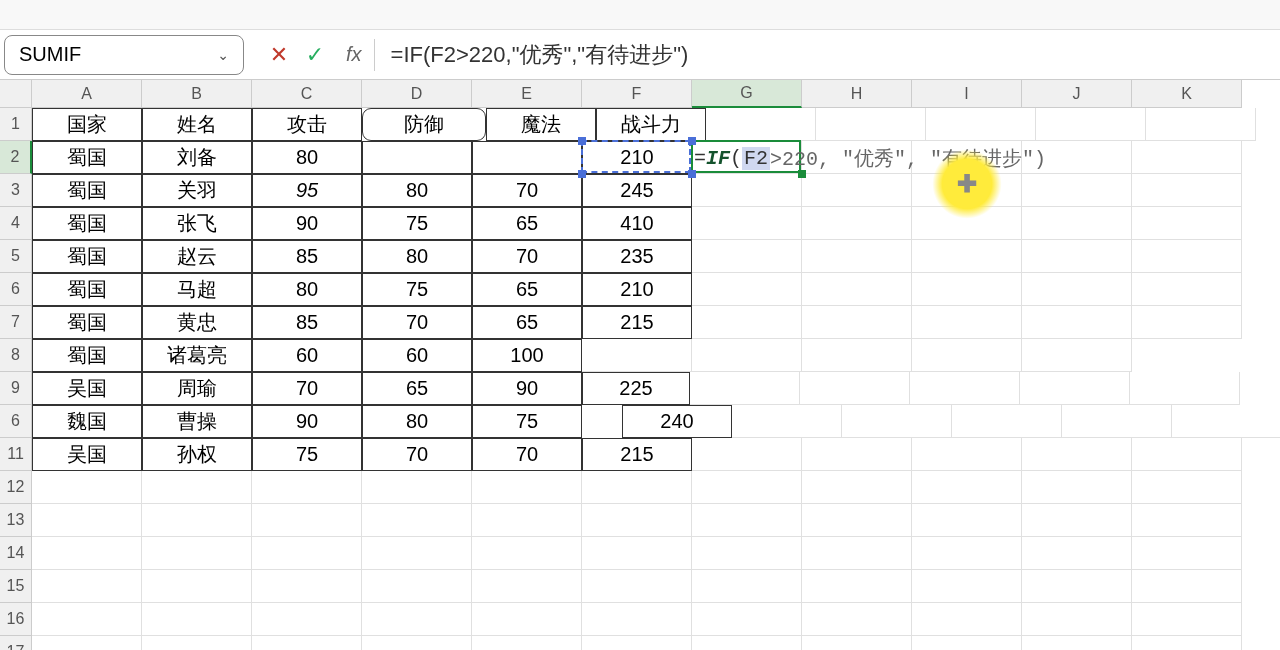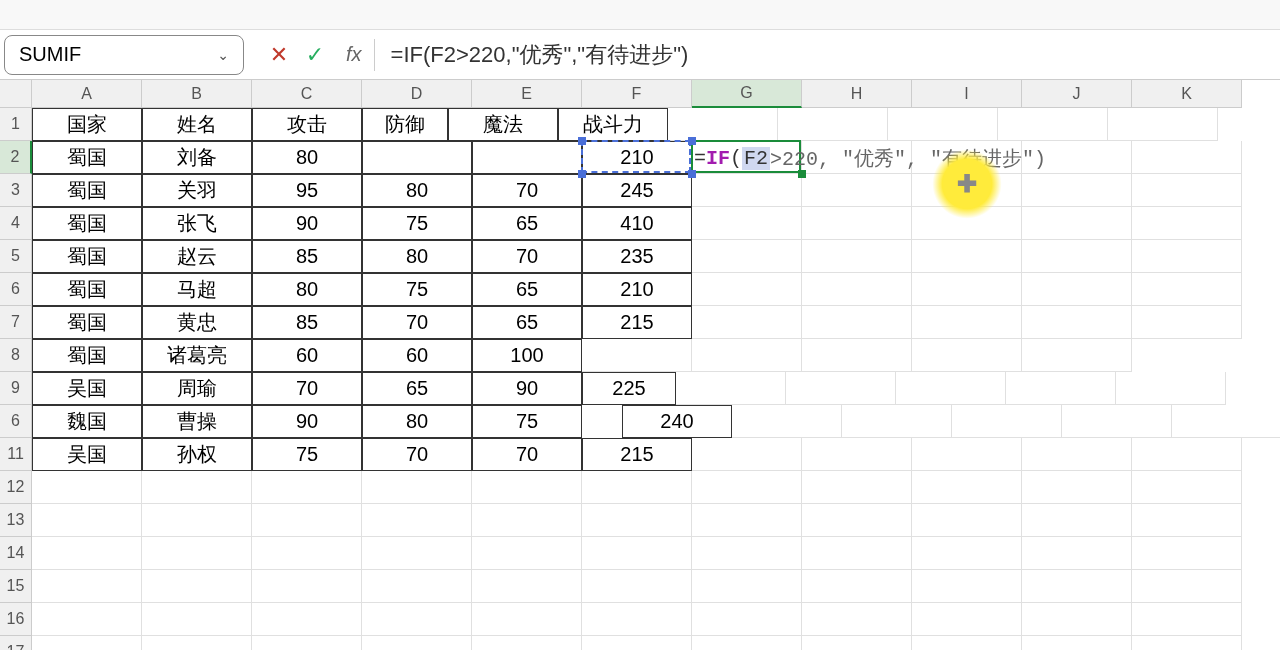--- a/index.html
+++ b/index.html
@@ -169,21 +169,21 @@
     .inline-formula {
       position: absolute;
       font-size: 20px;
       font-family: "Courier New", monospace;
       z-index: 20;
       white-space: nowrap;
       display: flex;
       align-items: center;
     }
     .inline-formula .eq { color: #333; }
-    .inline-formula .fn { color: #a21caf; font-weight: bold; }
+    .inline-formula .fn { color: #14532d; font-weight: bold; font-style: italic; }
     .inline-formula .ref-highlight { 
       background: #d0d8f0; 
       padding: 0 2px;
       color: #333;
     }
     .inline-formula .paren { color: #333; }
     .inline-formula .txt { color: #666; }
     .cursor-highlight {
       position: absolute;
       width: 70px;
@@ -242,21 +242,21 @@
         <div class="col-header col-H" style="width: 110px;">H</div>
         <div class="col-header col-I" style="width: 110px;">I</div>
         <div class="col-header col-J" style="width: 110px;">J</div>
         <div class="col-header col-K" style="width: 110px;">K</div>
       </div>
       <div class="grid-row">
         <div class="row-header" style="height: 33px;">1</div>
         <div class="cell col-A data-border" style="width: 110px; height: 33px;">国家</div>
         <div class="cell col-B data-border" style="width: 110px; height: 33px;">姓名</div>
         <div class="cell col-C data-border" style="width: 110px; height: 33px;">攻击</div>
-        <div class="cell col-D data-border" style="width: 86px; height: 33px;">防御</div>
+        <div class="cell col-D data-border" style="width: 124px; height: 33px; border-radius: 9px;">防御</div>
         <div class="cell col-E data-border" style="width: 110px; height: 33px;">魔法</div>
         <div class="cell col-F data-border" style="width: 110px; height: 33px;">战斗力</div>
         <div class="cell col-G" style="width: 110px; height: 33px;"></div>
         <div class="cell col-H" style="width: 110px; height: 33px;"></div>
         <div class="cell col-I" style="width: 110px; height: 33px;"></div>
         <div class="cell col-J" style="width: 110px; height: 33px;"></div>
         <div class="cell col-K" style="width: 110px; height: 33px;"></div>
       </div>
       <div class="grid-row">
         <div class="row-header active" style="height: 33px;">2</div>
@@ -269,21 +269,21 @@
         <div class="cell col-G" style="width: 110px; height: 33px;"></div>
         <div class="cell col-H" style="width: 110px; height: 33px;"></div>
         <div class="cell col-I" style="width: 110px; height: 33px;"></div>
         <div class="cell col-J" style="width: 110px; height: 33px;"></div>
         <div class="cell col-K" style="width: 110px; height: 33px;"></div>
       </div>
       <div class="grid-row">
         <div class="row-header" style="height: 33px;">3</div>
         <div class="cell col-A data-border" style="width: 110px; height: 33px;">蜀国</div>
         <div class="cell col-B data-border" style="width: 110px; height: 33px;">关羽</div>
-        <div class="cell col-C data-border" style="width: 110px; height: 33px;">95</div>
+        <div class="cell col-C data-border" style="width: 110px; height: 33px; font-style: italic;">95</div>
         <div class="cell col-D data-border" style="width: 110px; height: 33px;">80</div>
         <div class="cell col-E data-border" style="width: 110px; height: 33px;">70</div>
         <div class="cell col-F data-border" style="width: 110px; height: 33px;">245</div>
         <div class="cell col-G" style="width: 110px; height: 33px;"></div>
         <div class="cell col-H" style="width: 110px; height: 33px;"></div>
         <div class="cell col-I" style="width: 110px; height: 33px;"></div>
         <div class="cell col-J" style="width: 110px; height: 33px;"></div>
         <div class="cell col-K" style="width: 110px; height: 33px;"></div>
       </div>
       <div class="grid-row">
@@ -355,21 +355,21 @@
         <div class="cell col-J" style="width: 110px; height: 33px;"></div>
         <div class="cell col-K" style="width: 110px; height: 33px;"></div>
       </div>
       <div class="grid-row">
         <div class="row-header" style="height: 33px;">9</div>
         <div class="cell col-A data-border" style="width: 110px; height: 33px;">吴国</div>
         <div class="cell col-B data-border" style="width: 110px; height: 33px;">周瑜</div>
         <div class="cell col-C data-border" style="width: 110px; height: 33px;">70</div>
         <div class="cell col-D data-border" style="width: 110px; height: 33px;">65</div>
         <div class="cell col-E data-border" style="width: 110px; height: 33px;">90</div>
-        <div class="cell col-F data-border" style="width: 94px; height: 33px; text-align: center;">225</div>
+        <div class="cell col-F data-border" style="width: 108px; height: 33px; text-align: center;">225</div>
         <div class="cell col-G" style="width: 110px; height: 33px;"></div>
         <div class="cell col-H" style="width: 110px; height: 33px;"></div>
         <div class="cell col-I" style="width: 110px; height: 33px;"></div>
         <div class="cell col-J" style="width: 110px; height: 33px;"></div>
         <div class="cell col-K" style="width: 110px; height: 33px;"></div>
       </div>
       <div class="grid-row">
         <div class="row-header" style="height: 33px;">6</div>
         <div class="cell col-A data-border" style="width: 110px; height: 33px;">魏国</div>
         <div class="cell col-B data-border" style="width: 110px; height: 33px;">曹操</div>

